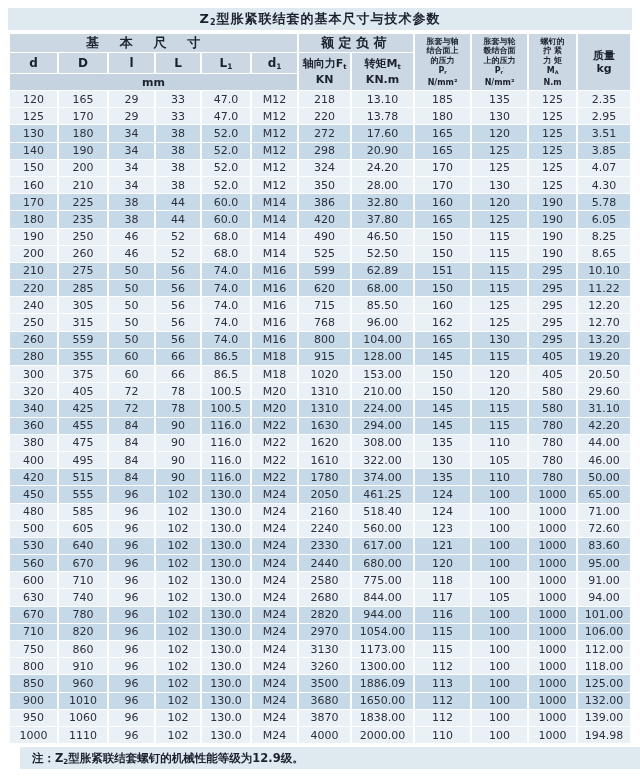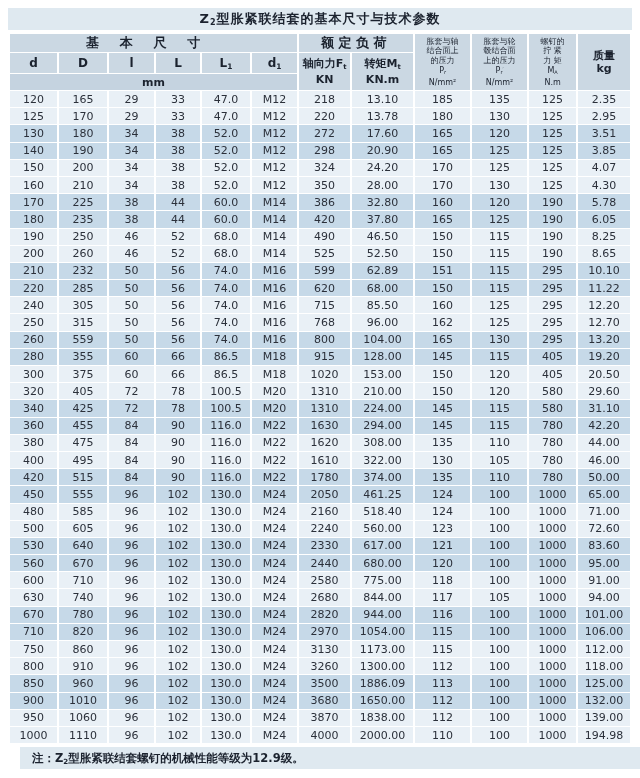--- a/index.html
+++ b/index.html
@@ -34,21 +34,21 @@
     padding: 0;
     vertical-align: middle;
     text-align: center;
   }
   tr.hrow-a th.group { height: 13px; font-size: 13px; }
   .spread   { letter-spacing: 1.6em; text-indent: 1.6em; }
   .spread2  { letter-spacing: 0.35em; text-indent: 0.35em; text-align: right; }
   tr.hrow-b th.dim { height: 20px; font-size: 12px; }
   tr.hrow-c th.mmrow { height: 16px; font-size: 11px; background: #c5d3e0; font-weight: bold; }
   th.twoline { font-size: 11px; line-height: 13px; }
-  th.small   { font-size: 8px; line-height: 9.5px; font-weight: normal; }
+  th.small   { font-size: 8px; line-height: 9.5px; font-weight: bold; }
   th.masscol { font-size: 11px; line-height: 13px; }
   sub { font-size: 0.62em; vertical-align: -0.25em; }
   sup { font-size: 0.62em; vertical-align: 0.45em; }
 
   tbody td {
     height: 16.2px;
     background: #e9f0f6;
     font-size: 11px;
     text-align: center;
     color: #2b303a;
@@ -275,21 +275,21 @@
       <td>M14</td>
       <td>525</td>
       <td>52.50</td>
       <td>150</td>
       <td>115</td>
       <td>190</td>
       <td>8.65</td>
     </tr>
         <tr class="alt">
       <td>210</td>
-      <td>232</td>
+      <td>275</td>
       <td>50</td>
       <td>56</td>
       <td>74.0</td>
       <td>M16</td>
       <td>599</td>
       <td>62.89</td>
       <td>151</td>
       <td>115</td>
       <td>295</td>
       <td>10.10</td>

